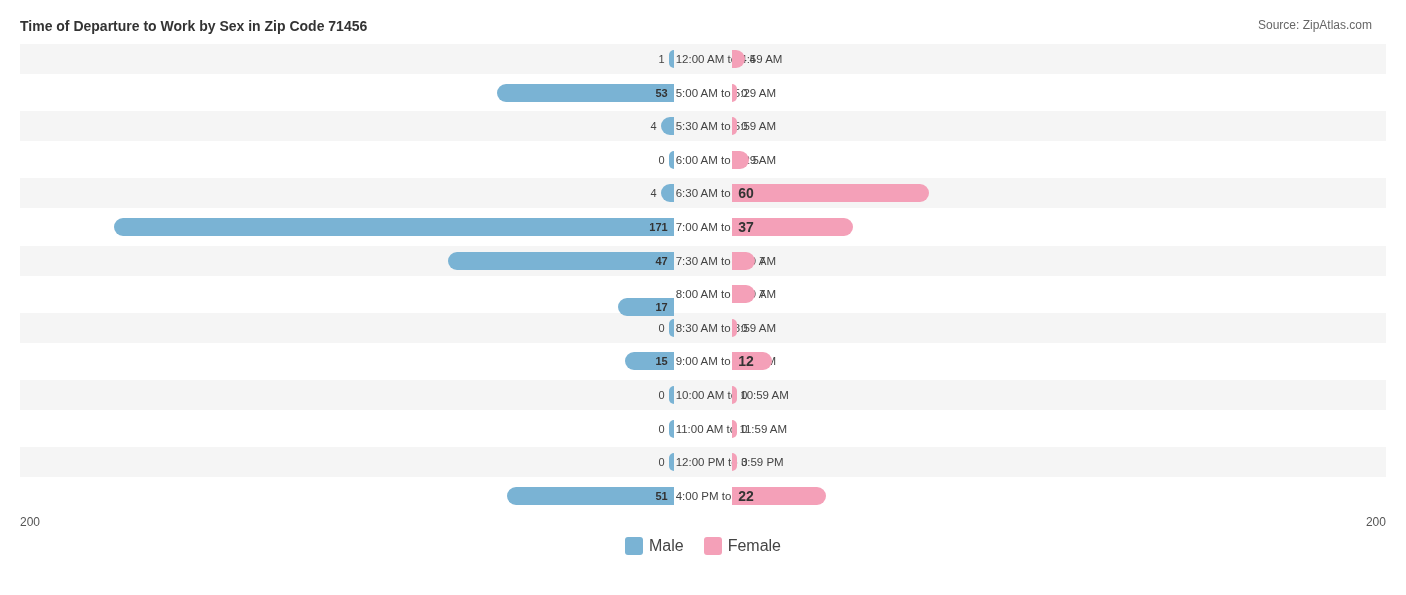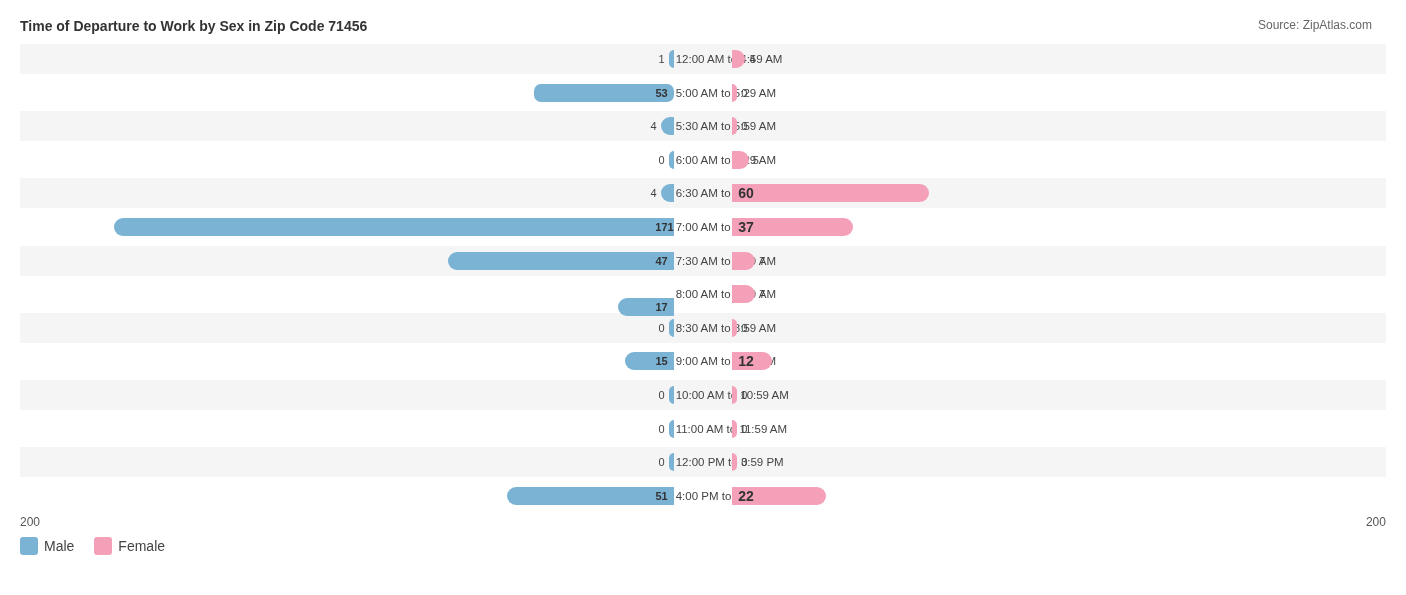--- a/index.html
+++ b/index.html
@@ -152,24 +152,25 @@
       display: flex;
       justify-content: flex-end;
       font-size: 12px;
       color: #555;
     }
     .axis-center {
       width: 4%;
     }
     .legend {
       display: flex;
+      justify-content: center;
       align-items: center;
       gap: 20px;
       margin-top: 8px;
-      font-size: 14px;
+      font-size: 16px;
       color: #444;
     }
     .legend-item {
       display: flex;
       align-items: center;
       gap: 6px;
     }
     .legend-color {
       width: 18px;
       height: 18px;
@@ -200,21 +201,21 @@
             <div class="bar-female" style="width: 13.1px;">
               <span class="bar-val-female">4</span>
             </div>
           </div>
         </div>
       </div>
       <div class="row">
         <div class="row-bg"></div>
         <div class="bar-section">
           <div class="male-side">
-            <div class="bar-male" style="width: 140px; padding-right: 6px; border-radius: 7px;">
+            <div class="bar-male" style="width: 177px; padding-right: 6px;">
               <span class="bar-male-inline">53</span>
             </div>
           </div>
           <div class="label-center">5:00 AM to 5:29 AM</div>
           <div class="female-side">
             <div class="bar-female" style="width: 0px;">
               <span class="bar-val-female">0</span>
             </div>
           </div>
         </div>
@@ -264,21 +265,21 @@
             <div class="bar-female" style="width: 196.5px; padding-left: 6px;">
               <span class="bar-female-inline">60</span>
             </div>
           </div>
         </div>
       </div>
       <div class="row">
         <div class="row-bg"></div>
         <div class="bar-section">
           <div class="male-side">
-            <div class="bar-male" style="width: 560.025px; padding-right: 0;">
+            <div class="bar-male" style="width: 560.025px; padding-right: 6px;">
               <span class="bar-male-inline">171</span>
             </div>
           </div>
           <div class="label-center">7:00 AM to 7:29 AM</div>
           <div class="female-side">
             <div class="bar-female" style="width: 121.175px; padding-left: 6px;">
               <span class="bar-female-inline">37</span>
             </div>
           </div>
         </div>

